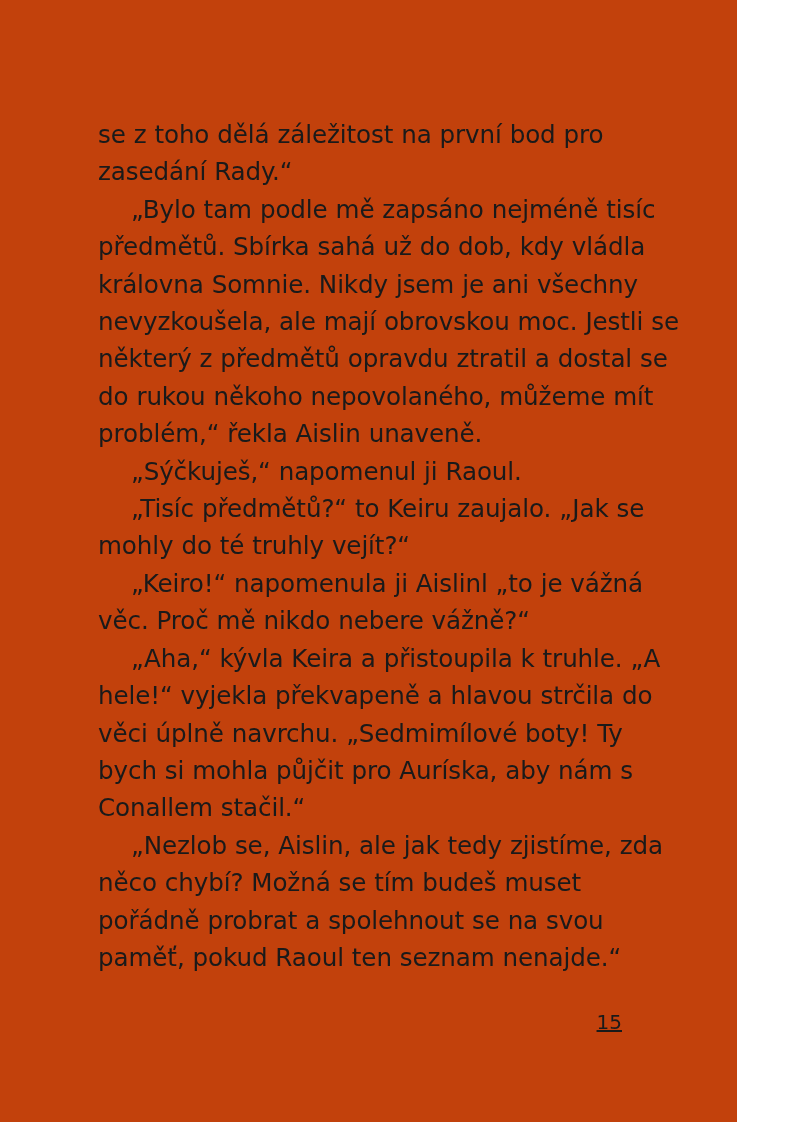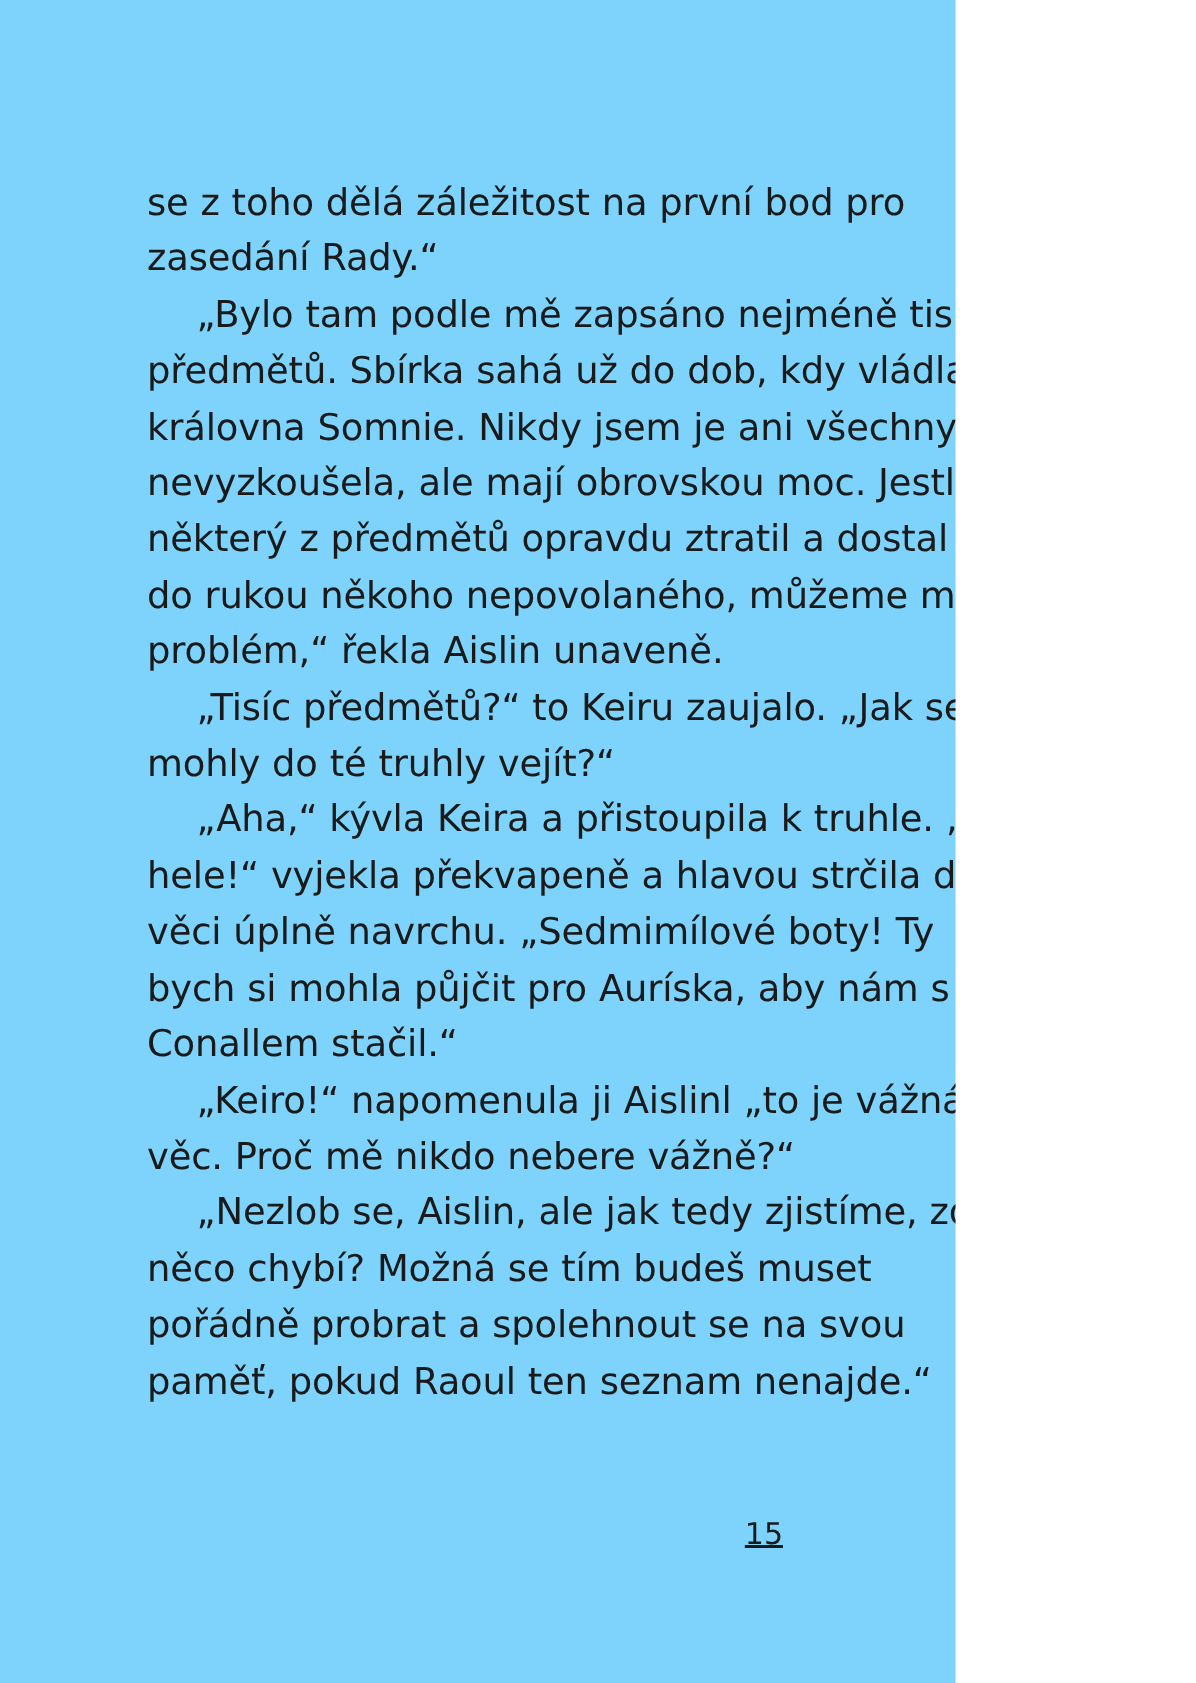--- a/index.html
+++ b/index.html
@@ -2,23 +2,23 @@
 <html><head>
 <meta charset="utf-8">
 <style>
   html, body {
     margin: 0;
     padding: 0;
     background: #ffffff;
   }
   .page {
     position: relative;
-    width: 637px;
+    width: 737px;
     height: 1122px;
-    background: #7dd3fc;
+    background: #c2410c;
     box-sizing: border-box;
     overflow: hidden;
   }
   .text-block {
     position: absolute;
     left: 98px;
     top: 116px;
     width: 584px;
   }
   .para {
@@ -46,21 +46,22 @@
   }
 </style>
 </head>
 <body>
 
 <div class="page">
 
   <div class="text-block">
     <p class="para">se z toho dělá záležitost na první bod pro zasedání Rady.“</p>
     <p class="para indent">„Bylo tam podle mě zapsáno nejméně tisíc předmětů. Sbírka sahá už do dob, kdy vládla královna Somnie. Nikdy jsem je ani všechny nevyzkoušela, ale mají obrovskou moc. Jestli se některý z předmětů opravdu ztratil a dostal se do rukou někoho nepovolaného, můžeme mít problém,“ řekla Aislin unaveně.</p>
+    <p class="para indent">„Sýčkuješ,“ napomenul ji Raoul.</p>
     <p class="para indent">„Tisíc předmětů?“ to Keiru zaujalo. „Jak se mohly do té truhly vejít?“</p>
+    <p class="para indent">„Keiro!“ napomenula ji Aislinl „to je vážná věc. Proč mě nikdo nebere vážně?“</p>
     <p class="para indent">„Aha,“ kývla Keira a přistoupila k truhle. „A hele!“ vyjekla překvapeně a hlavou strčila do věci úplně navrchu. „Sedmimílové boty! Ty bych si mohla půjčit pro Auríska, aby nám s Conallem stačil.“</p>
-    <p class="para indent">„Keiro!“ napomenula ji Aislinl „to je vážná věc. Proč mě nikdo nebere vážně?“</p>
     <p class="para indent">„Nezlob se, Aislin, ale jak tedy zjistíme, zda něco chybí? Možná se tím budeš muset pořádně probrat a spolehnout se na svou paměť, pokud Raoul ten seznam nenajde.“</p>
   </div>
 
   <div class="page-number">15</div>
 
 </div>
 
 </body></html>

